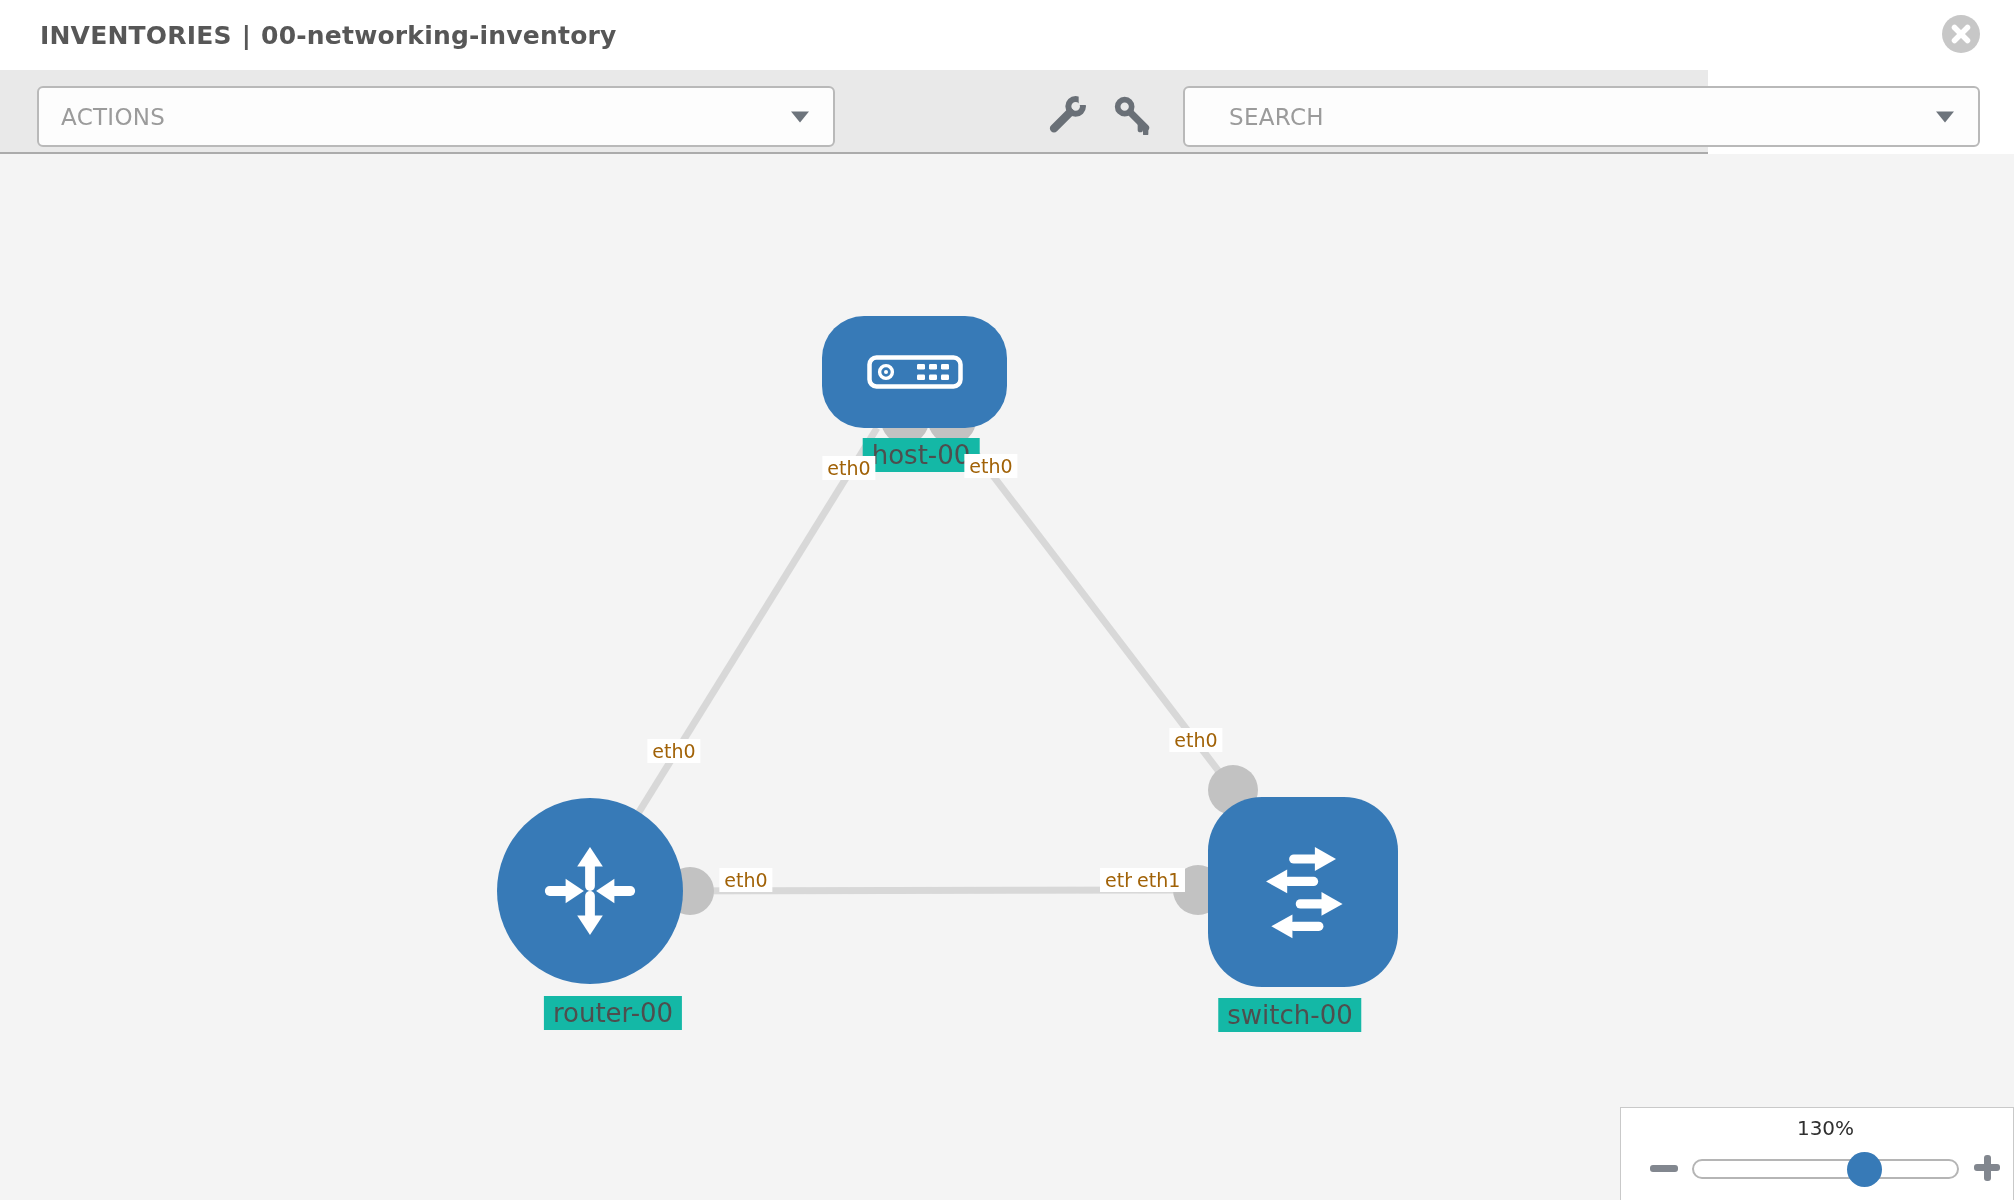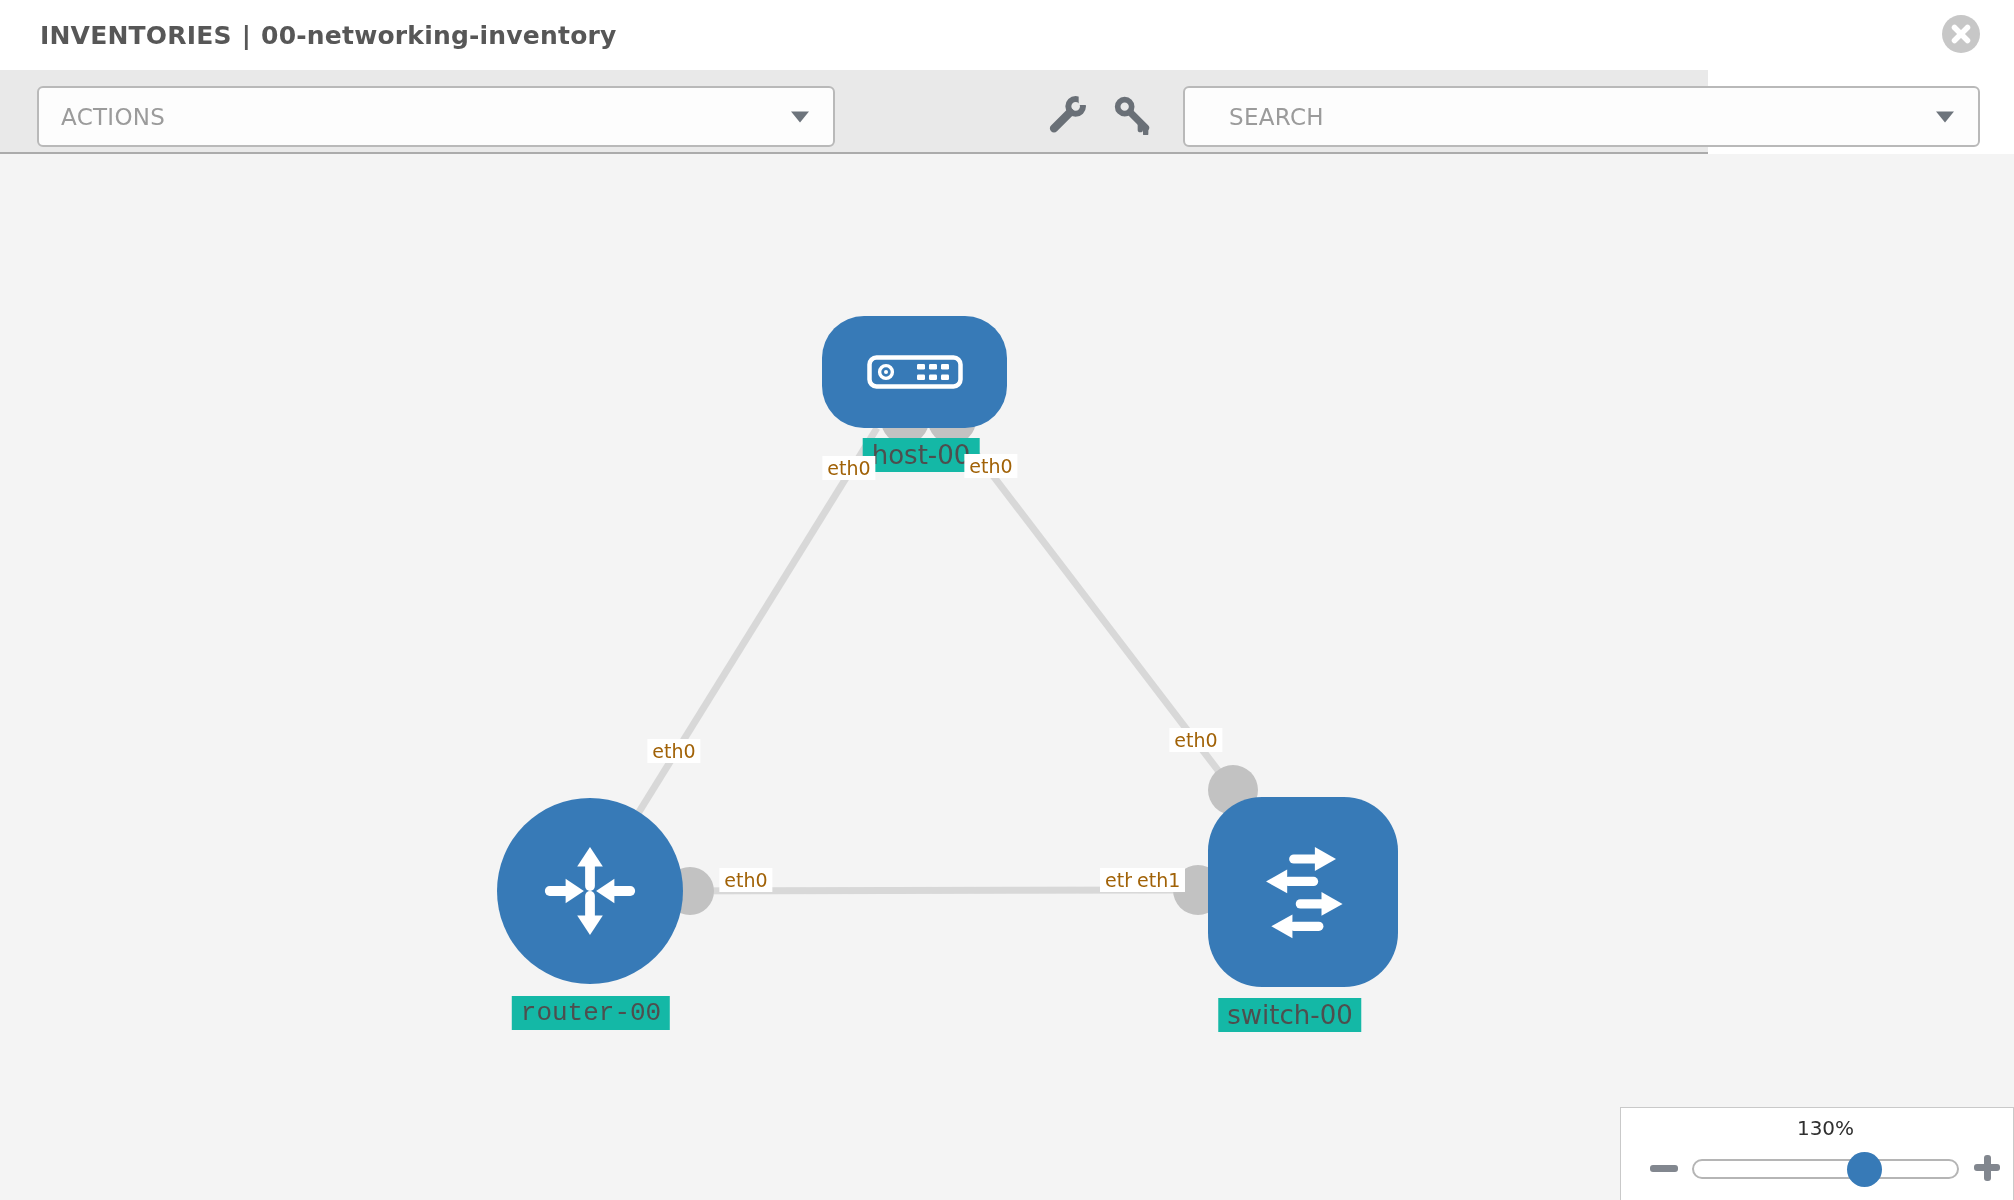--- a/index.html
+++ b/index.html
@@ -162,21 +162,21 @@
           <polygon points="22,42 38,33 38,51" stroke="none"></polygon>
         <line x1="48" y1="59" x2="66" y2="59"></line>
           <polygon points="80,59 64,50 64,68" stroke="none"></polygon>
         <line x1="43" y1="76" x2="62" y2="76"></line>
           <polygon points="26,76 42,67 42,85" stroke="none"></polygon>
       </g>
     </svg>
   </div>
 
   <div class="node-label" style="left:921px; top:301px;">host-00</div>
-  <div class="node-label" style="left:591px; top:859px;font-family:Liberation Mono, monospace;">router-00</div>
+  <div class="node-label" style="left:613px; top:859px;">router-00</div>
   <div class="node-label" style="left:1290px; top:861px;">switch-00</div>
 
   <div class="iface-label" style="left:849px; top:314px;">eth0</div>
   <div class="iface-label" style="left:991px; top:312px;">eth0</div>
   <div class="iface-label" style="left:674px; top:597px;">eth0</div>
   <div class="iface-label" style="left:1196px; top:586px;">eth0</div>
   <div class="iface-label" style="left:746px; top:726px;">eth0</div>
   <div class="iface-label anchor-left" style="left:1100px; top:726px;">eth0</div>
   <div class="iface-label anchor-left" style="left:1124px; top:726px; z-index:2;margin-left:8px;">eth1</div>
 

